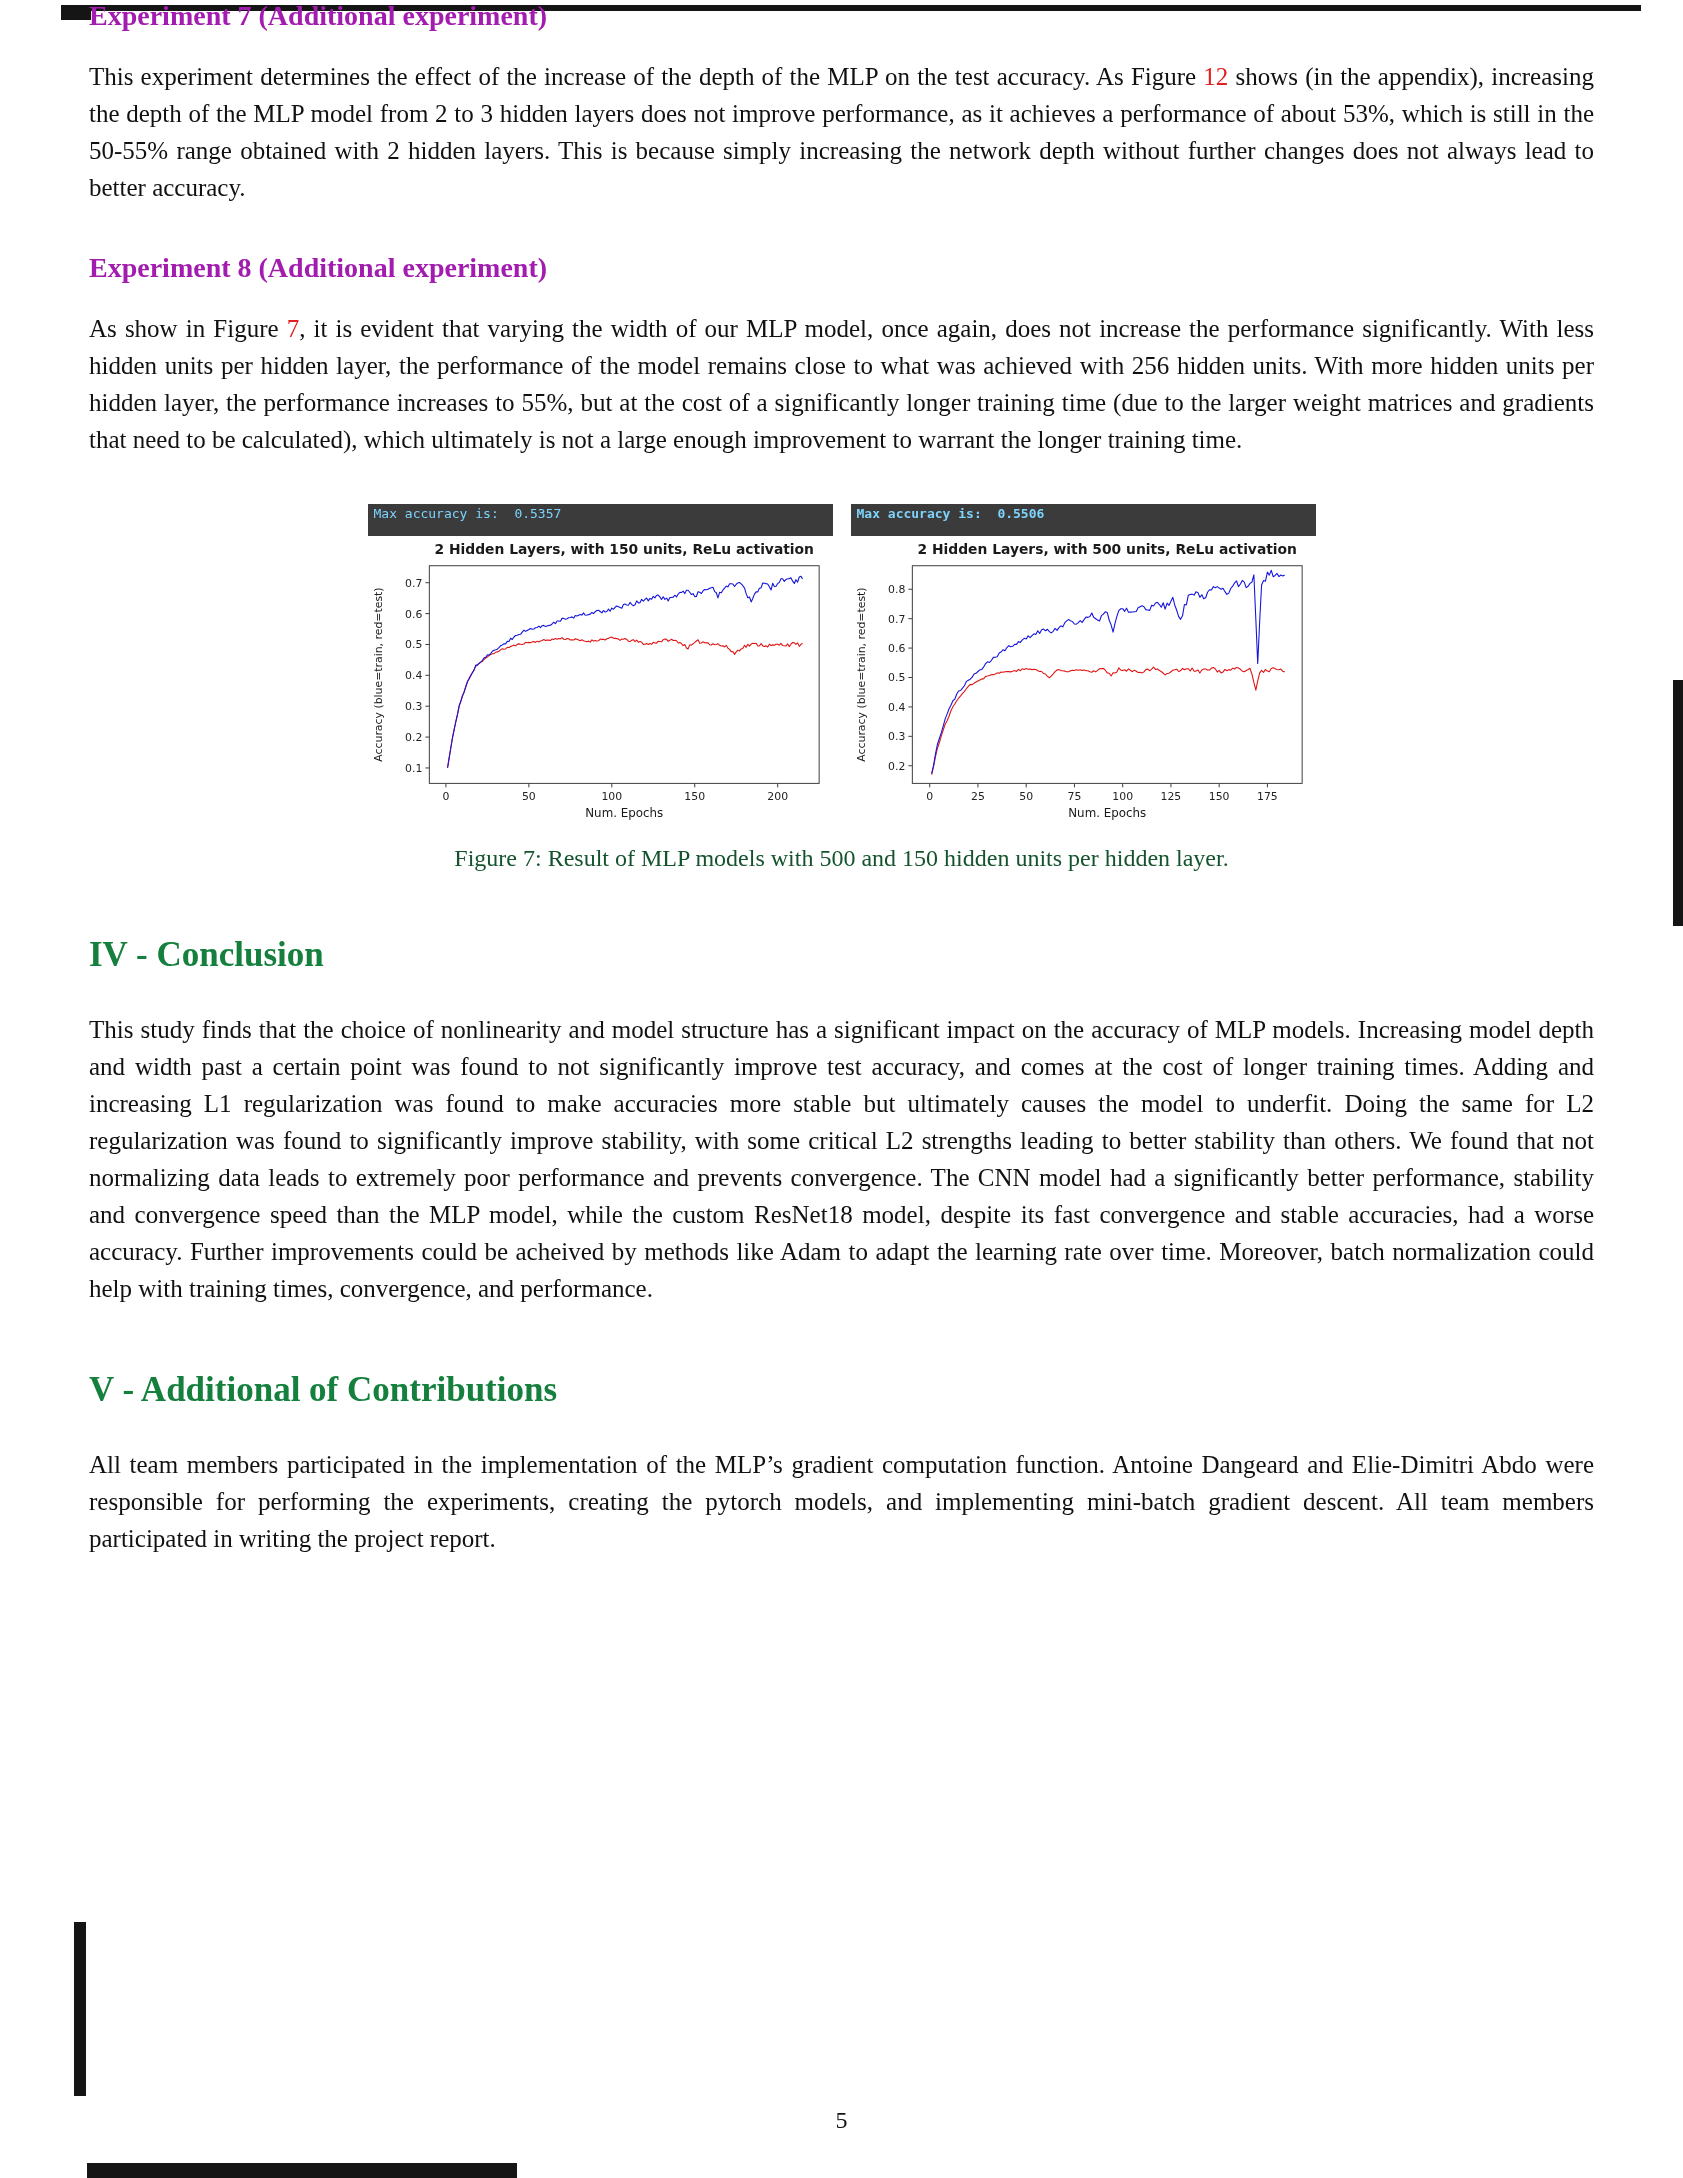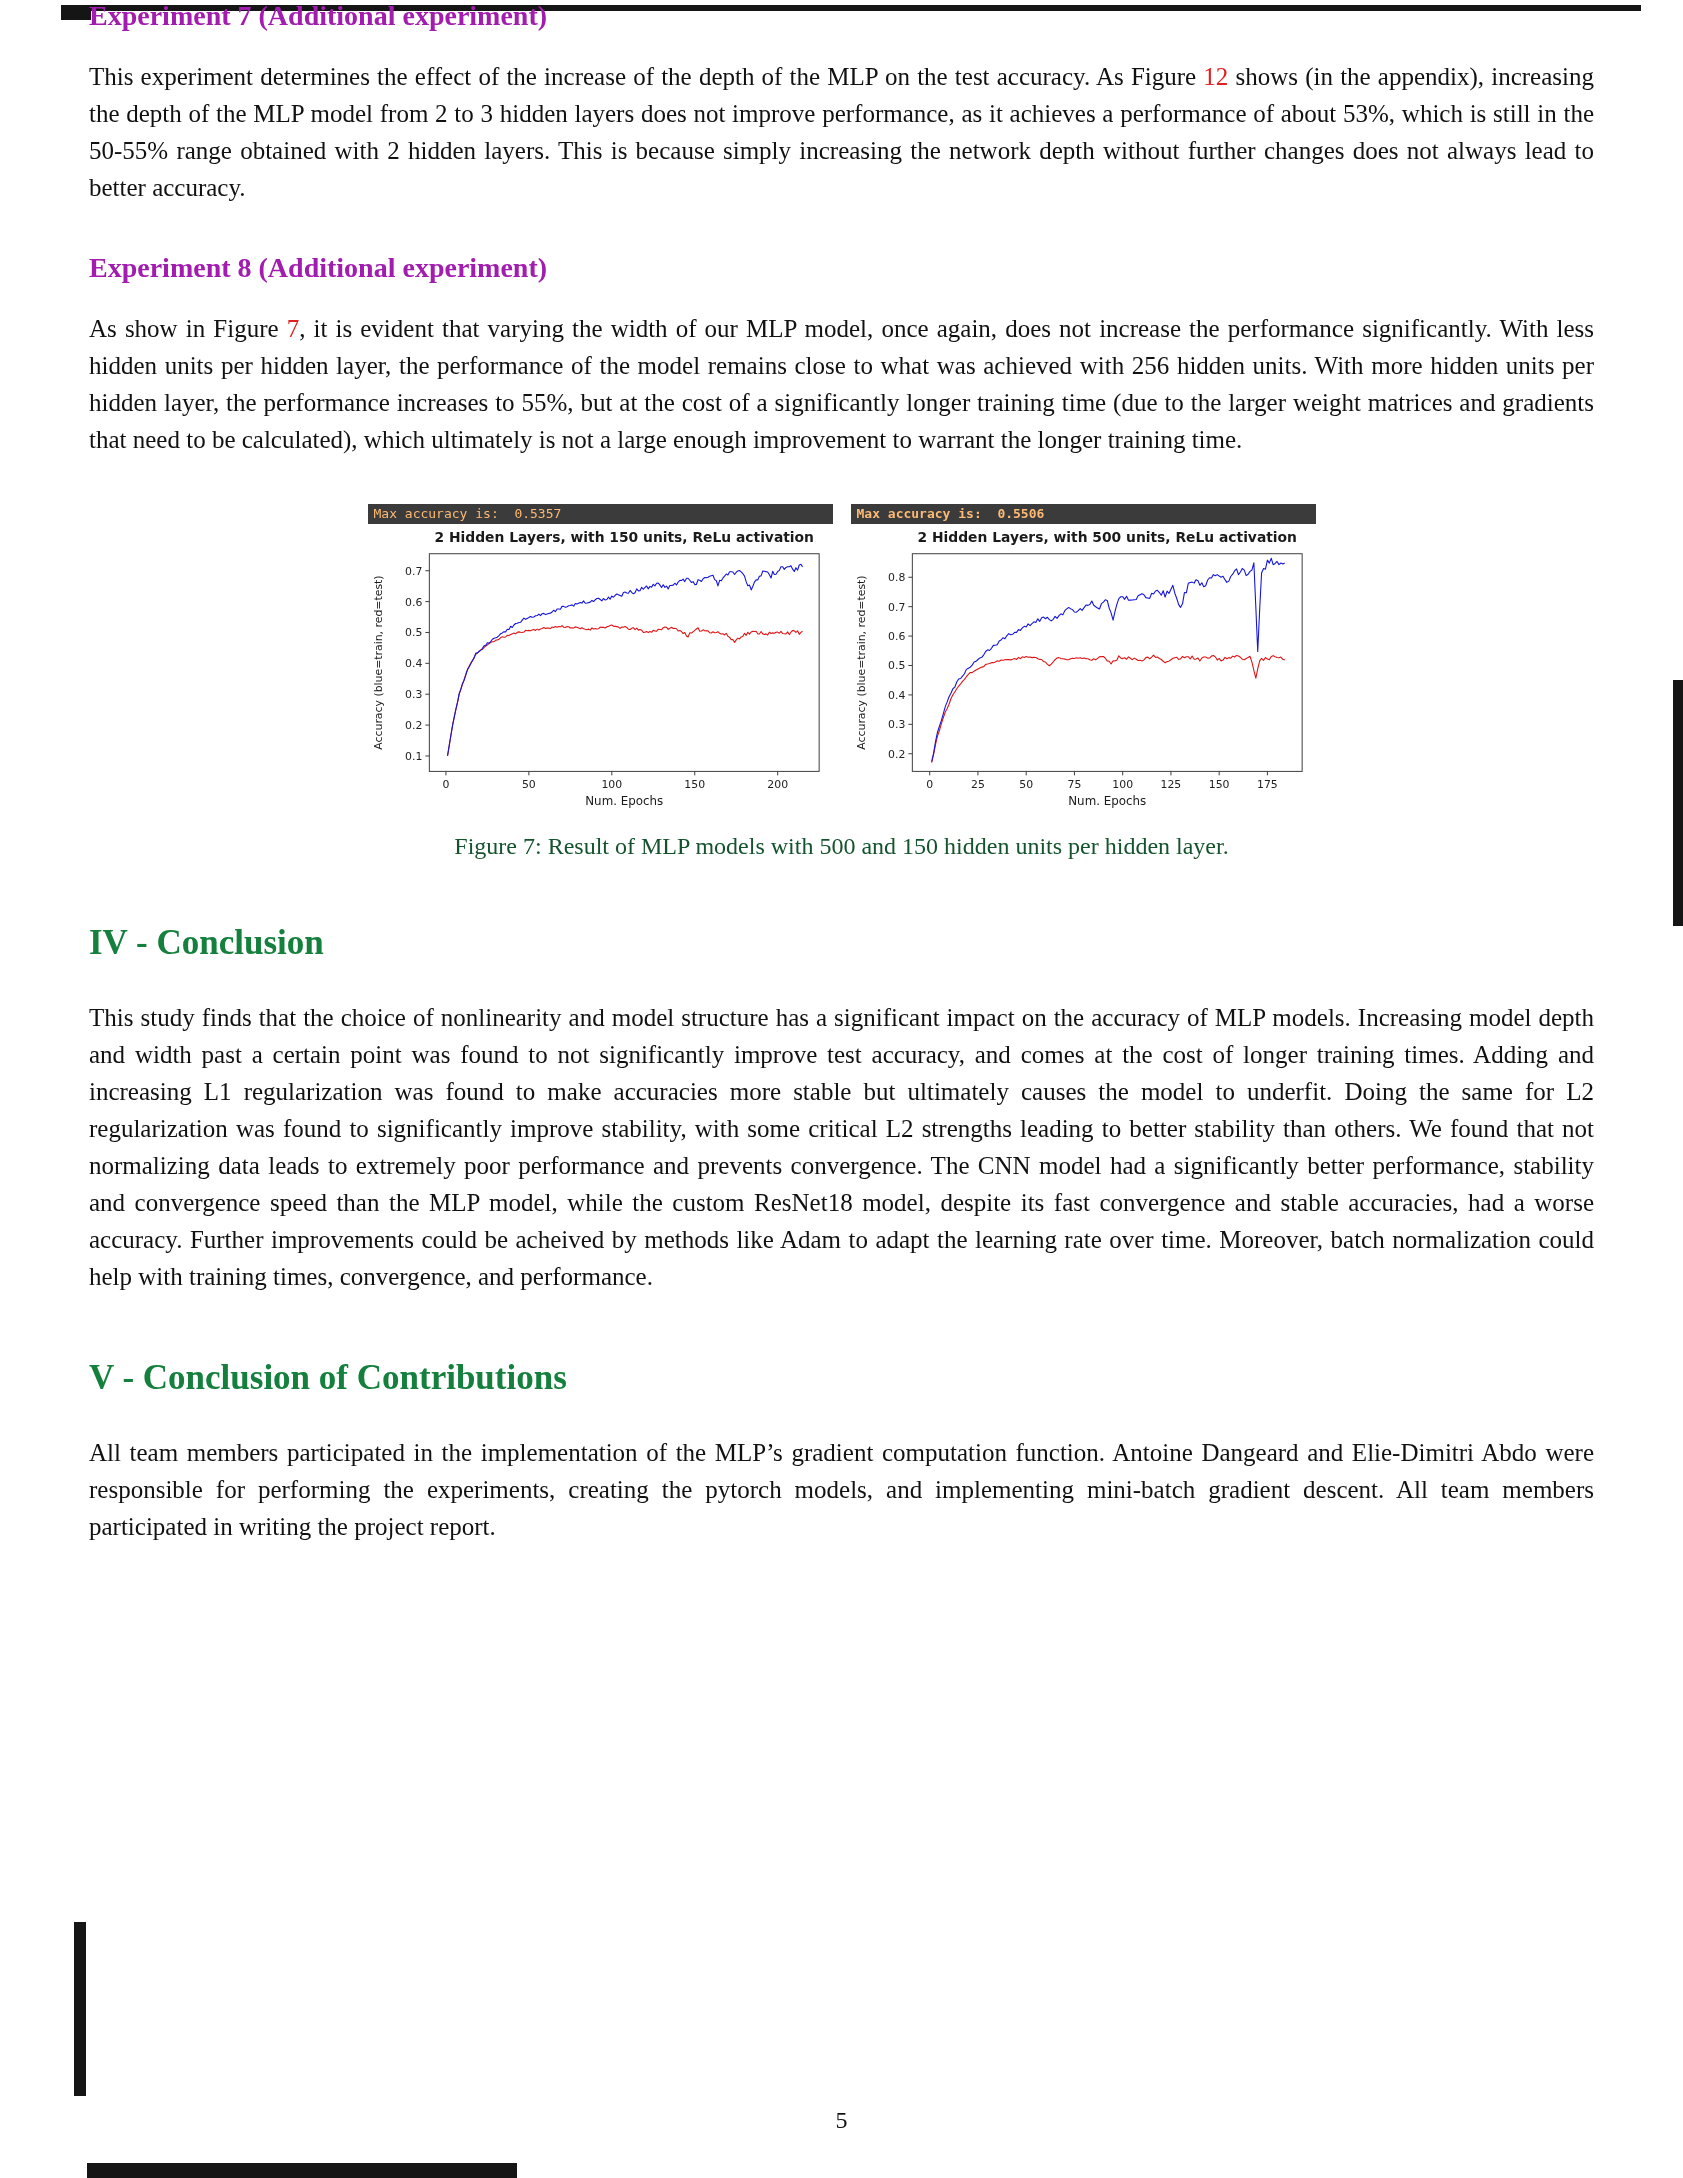--- a/index.html
+++ b/index.html
@@ -5,21 +5,21 @@
   html,body{margin:0;padding:0;background:#ffffff;width:1683px;height:2178px;overflow:hidden;}
   .page{position:relative;width:1683px;height:2178px;background:#fff;font-family:"Liberation Serif",serif;color:#111;}
   .content{position:absolute;left:89px;top:0;width:1505px;}
   h2.exp-heading{font-size:28px;font-weight:bold;margin:0 0 26px 0;color:#a21caf;}
   .first{margin-top:87px;}
   p.body{font-size:25px;line-height:37px;text-align:justify;margin:0 0 46px 0;color:#111;}
   .figlink{text-decoration:none;cursor:pointer;}
   h1.big-heading{font-size:35px;font-weight:bold;margin:63px 0 36px 0;color:#15803d;}
   .figure-row{display:flex;justify-content:center;align-items:flex-start;gap:18px;margin:4px 0 0 0;}
   .plot-figure{width:465px;background:#fff;}
-  .plot-titlebar{height:20px;line-height:20px;color:#fdba74;font-family:"DejaVu Sans Mono",monospace;font-size:13px;padding:0 6px;white-space:pre;overflow:hidden;}
+  .plot-titlebar{height:32px;line-height:20px;color:#7dd3fc;font-family:"DejaVu Sans Mono",monospace;font-size:13px;padding:0 6px;white-space:pre;overflow:hidden;}
   .plot-figure svg{display:block;background:#fff;}
   .figure-caption{text-align:center;font-size:24px;margin:20px 0 0 0;color:#14532d;}
   .page-number{position:absolute;left:0;top:2107px;width:1683px;text-align:center;font-size:24px;color:#111;}
   .artifact{position:absolute;background:#151515;}
   .a-top-square{left:61px;top:5px;width:30px;height:15px;}
   .a-top-line{left:91px;top:5px;width:1550px;height:6px;}
   .a-right-bar{left:1673px;top:680px;width:10px;height:246px;}
   .a-left-bar{left:74px;top:1922px;width:12px;height:174px;}
   .a-bottom-bar{left:87px;top:2163px;width:430px;height:15px;}
 </style>
@@ -118,21 +118,21 @@
             <path d="M81.5 241.2L83.5 232.7L85.4 223.0L87.4 214.3L89.3 208.9L91.3 202.0L93.2 196.0L95.2 190.2L97.1 186.7L99.1 182.1L101.0 176.6L103.0 172.6L104.9 169.7L106.9 166.5L108.8 163.9L110.8 161.5L112.7 159.1L114.7 157.0L116.6 154.3L118.6 151.9L120.5 150.0L122.5 150.2L124.4 148.7L126.4 147.5L128.3 146.5L130.3 145.5L132.2 144.6L134.2 144.1L136.1 141.8L138.1 141.4L140.0 140.9L142.0 140.1L143.9 140.1L145.9 139.5L147.8 138.3L149.8 138.6L151.7 137.5L153.7 137.7L155.6 137.1L157.6 136.9L159.5 137.0L161.5 137.3L163.4 136.7L165.4 135.9L167.3 136.8L169.3 134.7L171.2 136.1L173.2 134.2L175.1 134.8L177.1 133.9L179.0 134.7L181.0 134.3L182.9 135.0L184.9 134.7L186.8 134.8L188.8 136.2L190.7 136.8L192.7 136.9L194.6 139.0L196.6 139.4L198.5 141.8L200.5 143.2L202.4 141.5L204.4 139.3L206.3 137.1L208.3 135.4L210.2 135.0L212.2 136.0L214.1 136.2L216.1 136.5L218.0 137.1L220.0 137.1L221.9 136.2L223.9 135.8L225.8 135.9L227.8 135.2L229.7 135.7L231.7 135.1L233.6 135.8L235.6 135.3L237.5 136.1L239.5 136.2L241.4 137.2L243.4 137.6L245.3 136.2L247.3 137.3L249.2 135.7L251.2 134.1L253.1 134.0L255.1 133.9L257.0 135.6L259.0 138.3L261.0 138.7L262.9 141.4L264.9 138.1L266.8 138.4L268.8 137.4L270.7 133.2L272.7 135.4L274.6 136.0L276.6 135.1L278.5 136.6L280.5 134.3L282.4 135.6L284.4 137.1L286.3 135.5L288.3 136.7L290.2 137.9L292.2 137.7L294.1 138.4L296.1 137.3L298.0 135.0L300.0 134.5L301.9 136.2L303.9 134.5L305.8 132.5L307.8 134.8L309.7 134.4L311.7 135.9L313.6 136.9L315.6 138.7L317.5 140.3L319.5 139.0L321.4 138.6L323.4 137.1L325.3 135.7L327.3 135.1L329.2 134.6L331.2 136.9L333.1 136.2L335.1 133.8L337.0 135.1L339.0 134.1L340.9 134.1L342.9 136.4L344.8 133.4L346.8 136.6L348.7 136.5L350.7 135.4L352.6 138.5L354.6 135.4L356.5 134.4L358.5 134.3L360.4 135.5L362.4 135.4L364.3 133.5L366.3 132.8L368.2 134.2L370.2 137.5L372.1 135.8L374.1 138.3L376.0 137.5L378.0 134.7L379.9 136.1L381.9 135.0L383.8 135.6L385.8 133.5L387.7 134.4L389.7 132.8L391.6 133.4L393.6 134.7L395.5 136.6L397.5 137.2L399.4 135.9L401.4 134.9L403.3 133.7L405.3 139.7L407.2 148.0L409.2 155.8L411.1 146.4L413.1 138.3L415.0 135.8L417.0 137.8L418.9 134.9L420.9 136.5L422.8 137.1L424.8 133.9L426.7 133.0L428.7 134.1L430.6 134.8L432.6 135.2L434.5 134.4L436.5 136.7L438.4 137.3" fill="none" stroke="#e01414" stroke-width="1.1" stroke-linejoin="round"></path>
             <path d="M81.5 240.2L83.5 231.5L85.4 220.2L87.4 210.4L89.3 204.6L91.3 198.7L93.2 192.2L95.2 184.8L97.1 180.0L99.1 174.6L101.0 171.1L103.0 166.5L104.9 164.9L106.9 159.6L108.8 156.6L110.8 156.1L112.7 153.7L114.7 151.3L116.6 146.9L118.6 145.8L120.5 144.7L122.5 142.6L124.4 139.4L126.4 138.7L128.3 136.9L130.3 135.3L132.2 134.7L134.2 132.2L136.1 128.8L138.1 127.1L140.0 127.8L142.0 125.6L143.9 122.6L145.9 122.5L147.8 122.0L149.8 118.2L151.7 117.2L153.7 114.9L155.6 116.0L157.6 112.7L159.5 110.8L161.5 111.8L163.4 111.4L165.4 109.4L167.3 109.5L169.3 106.7L171.2 107.5L173.2 105.0L175.1 103.4L177.1 104.0L179.0 100.9L181.0 102.6L182.9 100.7L184.9 98.8L186.8 99.5L188.8 95.8L190.7 98.4L192.7 94.8L194.6 94.0L196.6 95.7L198.5 94.2L200.5 96.6L202.4 97.9L204.4 96.3L206.3 93.3L208.3 95.3L210.2 92.6L212.2 90.7L214.1 91.8L216.1 87.6L218.0 85.7L220.0 84.4L221.9 85.5L223.9 86.5L225.8 88.9L227.8 89.1L229.7 87.5L231.7 85.4L233.6 87.2L235.6 84.5L237.5 81.9L239.5 82.2L241.4 81.3L243.4 77.8L245.3 82.1L247.3 83.6L249.2 84.8L251.2 85.9L253.1 80.5L255.1 78.9L257.0 76.6L259.0 77.2L261.0 85.1L262.9 89.8L264.9 97.1L266.8 88.6L268.8 81.0L270.7 75.3L272.7 73.5L274.6 73.4L276.6 76.1L278.5 72.9L280.5 77.0L282.4 76.9L284.4 76.8L286.3 76.5L288.3 76.2L290.2 72.5L292.2 71.4L294.1 70.5L296.1 71.4L298.0 74.4L300.0 74.7L301.9 75.1L303.9 69.9L305.8 70.7L307.8 67.7L309.7 67.0L311.7 69.2L313.6 72.0L315.6 67.4L317.5 73.8L319.5 67.8L321.4 70.1L323.4 65.9L325.3 61.9L327.3 69.9L329.2 75.0L331.2 81.4L333.1 84.2L335.1 80.6L337.0 69.3L339.0 69.5L340.9 59.9L342.9 59.1L344.8 58.7L346.8 59.7L348.7 56.3L350.7 57.2L352.6 61.9L354.6 59.3L356.5 63.3L358.5 62.4L360.4 56.8L362.4 54.3L364.3 54.6L366.3 51.1L368.2 52.2L370.2 51.1L372.1 52.6L374.1 53.7L376.0 52.8L378.0 56.2L379.9 58.9L381.9 57.7L383.8 53.0L385.8 50.7L387.7 47.4L389.7 45.4L391.6 51.1L393.6 48.5L395.5 44.8L397.5 46.6L399.4 52.1L401.4 50.7L403.3 47.8L405.3 46.4L407.2 39.2L409.2 84.4L411.1 128.8L413.1 85.9L415.0 49.4L417.0 44.9L418.9 45.6L420.9 36.5L422.8 39.5L424.8 34.6L426.7 41.1L428.7 39.8L430.6 37.8L432.6 41.0L434.5 39.4L436.5 40.3L438.4 39.3" fill="none" stroke="#1414dd" stroke-width="1.1" stroke-linejoin="round"></path>
           </svg>
       </div>
     </div>
     <div class="figure-caption">Figure 7: Result of MLP models with 500 and 150 hidden units per hidden layer.</div>
 
     <h1 class="big-heading">IV - Conclusion</h1>
     <p class="body">This study finds that the choice of nonlinearity and model structure has a significant impact on the accuracy of MLP models. Increasing model depth and width past a certain point was found to not significantly improve test accuracy, and comes at the cost of longer training times. Adding and increasing L1 regularization was found to make accuracies more stable but ultimately causes the model to underfit. Doing the same for L2 regularization was found to significantly improve stability, with some critical L2 strengths leading to better stability than others. We found that not normalizing data leads to extremely poor performance and prevents convergence. The CNN model had a significantly better performance, stability and convergence speed than the MLP model, while the custom ResNet18 model, despite its fast convergence and stable accuracies, had a worse accuracy. Further improvements could be acheived by methods like Adam to adapt the learning rate over time. Moreover, batch normalization could help with training times, convergence, and performance.</p>
 
-    <h1 class="big-heading">V - Conclusion of Contributions</h1>
+    <h1 class="big-heading">V - Additional of Contributions</h1>
     <p class="body">All team members participated in the implementation of the MLP’s gradient computation function. Antoine Dangeard and Elie-Dimitri Abdo were responsible for performing the experiments, creating the pytorch models, and implementing mini-batch gradient descent. All team members participated in writing the project report.</p>
 
   </div>
 
   <div class="page-number">5</div>
 
 </div>
 
 
 </body></html>

